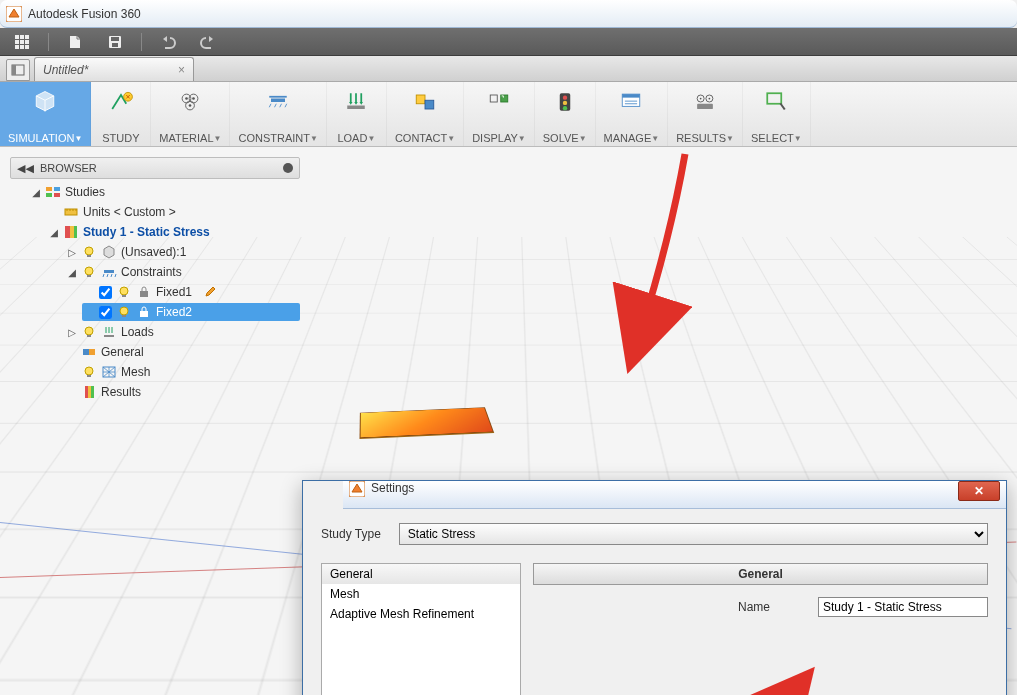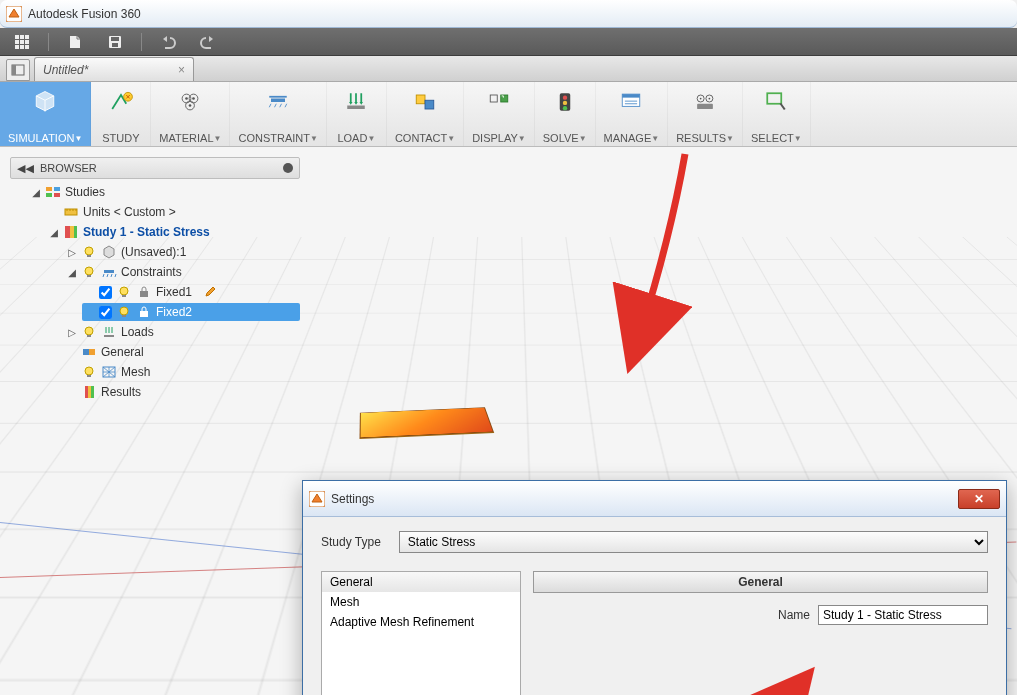--- a/index.html
+++ b/index.html
@@ -71,34 +71,34 @@
   .chk { width:13px; height:13px; }
   .lock { width:12px; height:12px; }
   .pencil { width:12px; height:12px; }
 
   
   .arrow { position:absolute; pointer-events:none; }
   .arrow svg { overflow:visible; }
 
   
   .dialog { position:absolute; left:302px; top:333px; width:705px; height:355px; background:#f0f0f0; border:1px solid #3c6ea5; box-shadow:0 6px 20px rgba(0,0,0,.3); }
-  .dlg-titlebar { height:36px; background:linear-gradient(#ffffff,#dbe6f4); border-bottom:1px solid #a7bdd9; display:flex; align-items:center; padding:0 6px; font-size:12px; color:#333; }
+  .dlg-titlebar { height:28px; background:linear-gradient(#ffffff,#dbe6f4); border-bottom:1px solid #a7bdd9; display:flex; padding:0 6px; font-size:12px; color:#333;margin-left:40px; }
   .dlg-titlebar .spacer { flex:1; }
   .dlg-close { width:42px; height:20px; background:linear-gradient(#e06650,#c8402a); border:1px solid #8a2a18; border-radius:2px; display:flex; align-items:center; justify-content:center; color:#fff; font-weight:bold; font-size:12px; cursor:pointer; }
   .dlg-body { padding:14px 18px 10px; }
   .row-studytype { display:flex; align-items:center; gap:18px; margin-bottom:18px; }
   .row-studytype label { font-size:12px; color:#333; }
   .row-studytype select { flex:1; height:22px; font-size:12px; border:1px solid #888; background:linear-gradient(#fdfdfd,#e5e5e5); padding:0 4px; }
   .dlg-split { display:flex; gap:12px; }
   .dlg-left { width:200px; height:200px; border:1px solid #aaa; background:#fff; font-size:12px; }
   .dlg-left-item { padding:3px 8px; cursor:pointer; }
   .dlg-left-item.sel { background:linear-gradient(#f8f8f8,#e6e6e6); }
   .dlg-right { flex:1; display:flex; flex-direction:column; }
   .section-title { height:22px; border:1px solid #999; background:linear-gradient(#f6f6f6,#dcdcdc); display:flex; align-items:center; justify-content:center; font-size:12px; font-weight:bold; color:#333; margin-bottom:12px; }
-  .form-row { display:flex; align-items:center; margin-bottom:6px; }
+  .form-row { display:flex; align-items:center; margin-bottom:6px;gap:40px; }
   .form-row label { flex:1; text-align:right; font-size:12px; padding-right:8px; color:#333; }
   .form-row input[type=text] { width:170px; height:20px; font-size:12px; border:1px solid #888; padding:0 4px; background:#fff; }
   .form-row select { width:170px; height:20px; font-size:12px; border:1px solid #777; background:linear-gradient(#fdfdfd,#e5e5e5); padding:0 2px; }
   .form-row input[type=checkbox] { width:14px; height:14px; margin-right:156px; }
 </style>
 </head>
 <body>
 
 <div class="titlebar">
   <span class="app-icon">

